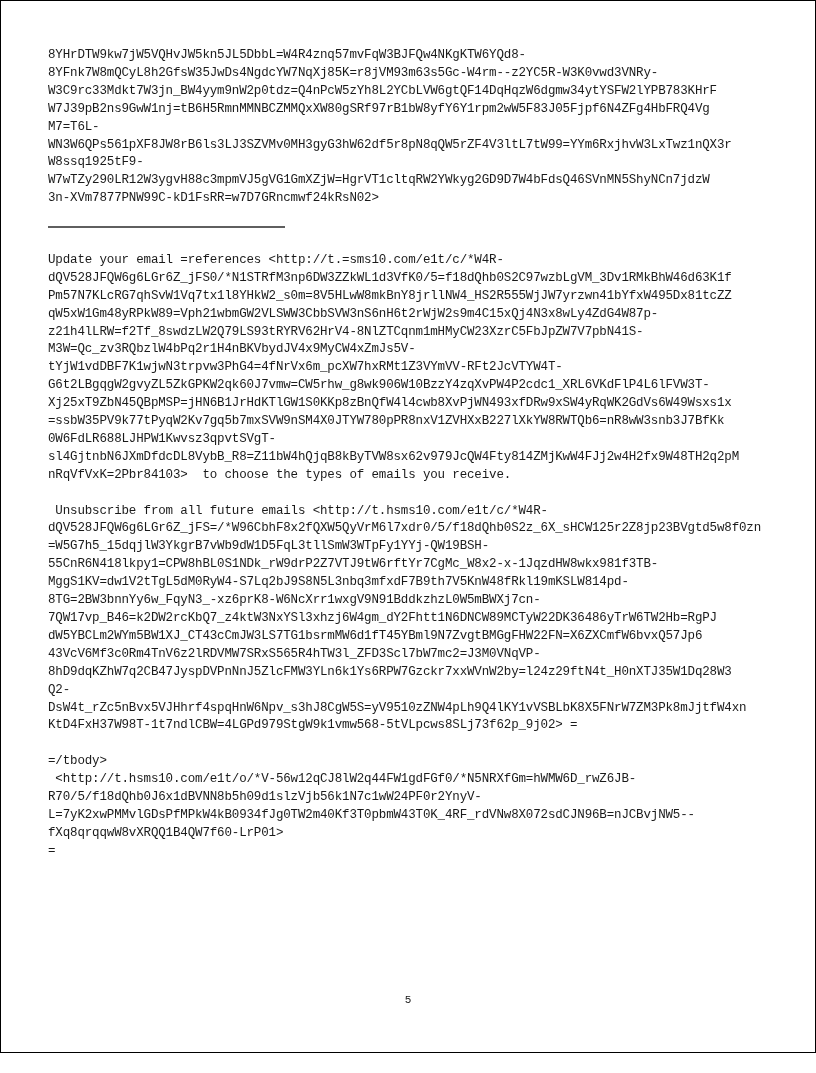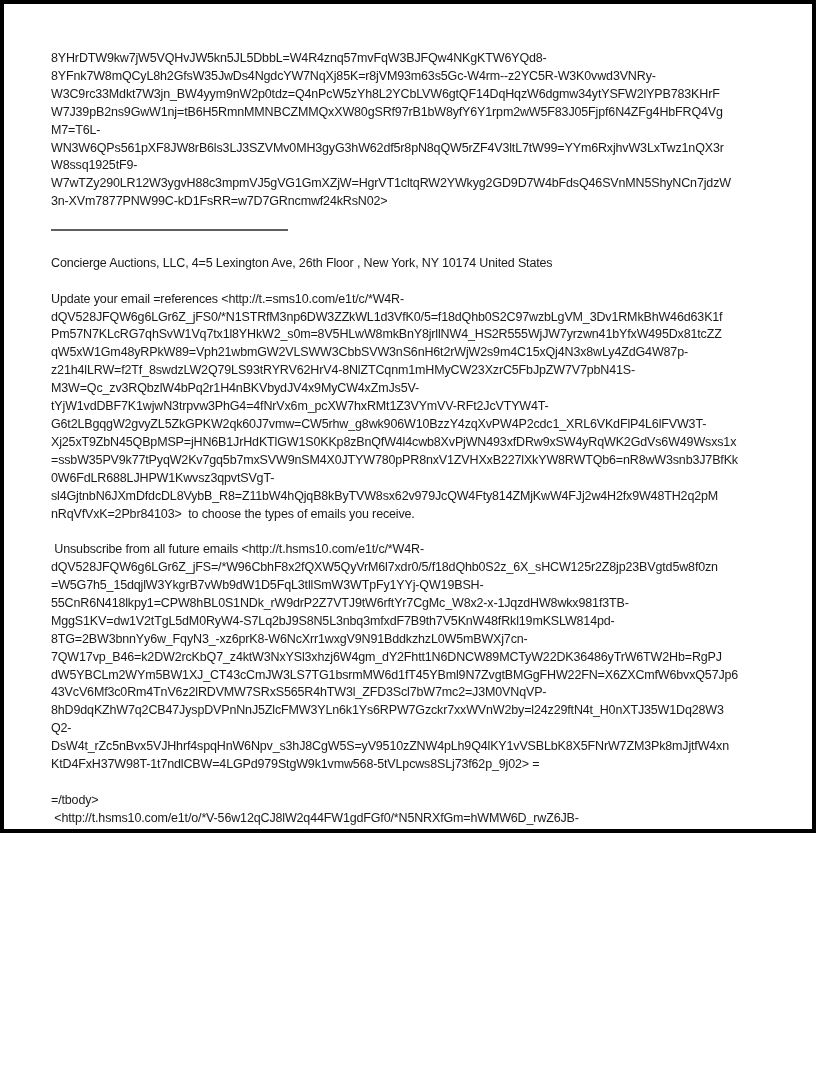--- a/index.html
+++ b/index.html
@@ -3,26 +3,26 @@
 <meta charset="utf-8">
 <style>
   html, body {
     margin: 0;
     padding: 0;
     background: #ffffff;
   }
   .page {
     position: relative;
     width: 816px;
-    height: 833px;
+    height: 1053px;
     background: #ffffff;
     box-sizing: border-box;
-    border: 4px solid #000000;
+    border: 1px solid #000000;
     overflow: hidden;
-    font-family: Liberation Sans, sans-serif;
+    font-family: Liberation Mono, monospace;
     color: #1a1a1a;
   }
   .content {
     position: absolute;
     left: 47px;
     top: 46px;
     width: 726px;
   }
   .block {
     font-size: 12.5px;
@@ -67,21 +67,20 @@
 W3C9rc33Mdkt7W3jn_BW4yym9nW2p0tdz=Q4nPcW5zYh8L2YCbLVW6gtQF14DqHqzW6dgmw34ytYSFW2lYPB783KHrF
 W7J39pB2ns9GwW1nj=tB6H5RmnMMNBCZMMQxXW80gSRf97rB1bW8yfY6Y1rpm2wW5F83J05Fjpf6N4ZFg4HbFRQ4Vg
 M7=T6L-
 WN3W6QPs561pXF8JW8rB6ls3LJ3SZVMv0MH3gyG3hW62df5r8pN8qQW5rZF4V3ltL7tW99=YYm6RxjhvW3LxTwz1nQX3r
 W8ssq1925tF9-
 W7wTZy290LR12W3ygvH88c3mpmVJ5gVG1GmXZjW=HgrVT1cltqRW2YWkyg2GD9D7W4bFdsQ46SVnMN5ShyNCn7jdzW
 3n-XVm7877PNW99C-kD1FsRR=w7D7GRncmwf24kRsN02&gt;</div>
 
     <div class="divider"></div>
 
-    <div class="block">Concierge Auctions, LLC, 4=5 Lexington Ave, 26th Floor , New York, NY 10174 United States</div>
 
 
     <div class="block">Update your email =references &lt;http://t.=sms10.com/e1t/c/*W4R-
 dQV528JFQW6g6LGr6Z_jFS0/*N1STRfM3np6DW3ZZkWL1d3VfK0/5=f18dQhb0S2C97wzbLgVM_3Dv1RMkBhW46d63K1f
 Pm57N7KLcRG7qhSvW1Vq7tx1l8YHkW2_s0m=8V5HLwW8mkBnY8jrllNW4_HS2R555WjJW7yrzwn41bYfxW495Dx81tcZZ
 qW5xW1Gm48yRPkW89=Vph21wbmGW2VLSWW3CbbSVW3nS6nH6t2rWjW2s9m4C15xQj4N3x8wLy4ZdG4W87p-
 z21h4lLRW=f2Tf_8swdzLW2Q79LS93tRYRV62HrV4-8NlZTCqnm1mHMyCW23XzrC5FbJpZW7V7pbN41S-
 M3W=Qc_zv3RQbzlW4bPq2r1H4nBKVbydJV4x9MyCW4xZmJs5V-
 tYjW1vdDBF7K1wjwN3trpvw3PhG4=4fNrVx6m_pcXW7hxRMt1Z3VYmVV-RFt2JcVTYW4T-
 G6t2LBgqgW2gvyZL5ZkGPKW2qk60J7vmw=CW5rhw_g8wk906W10BzzY4zqXvPW4P2cdc1_XRL6VKdFlP4L6lFVW3T-

